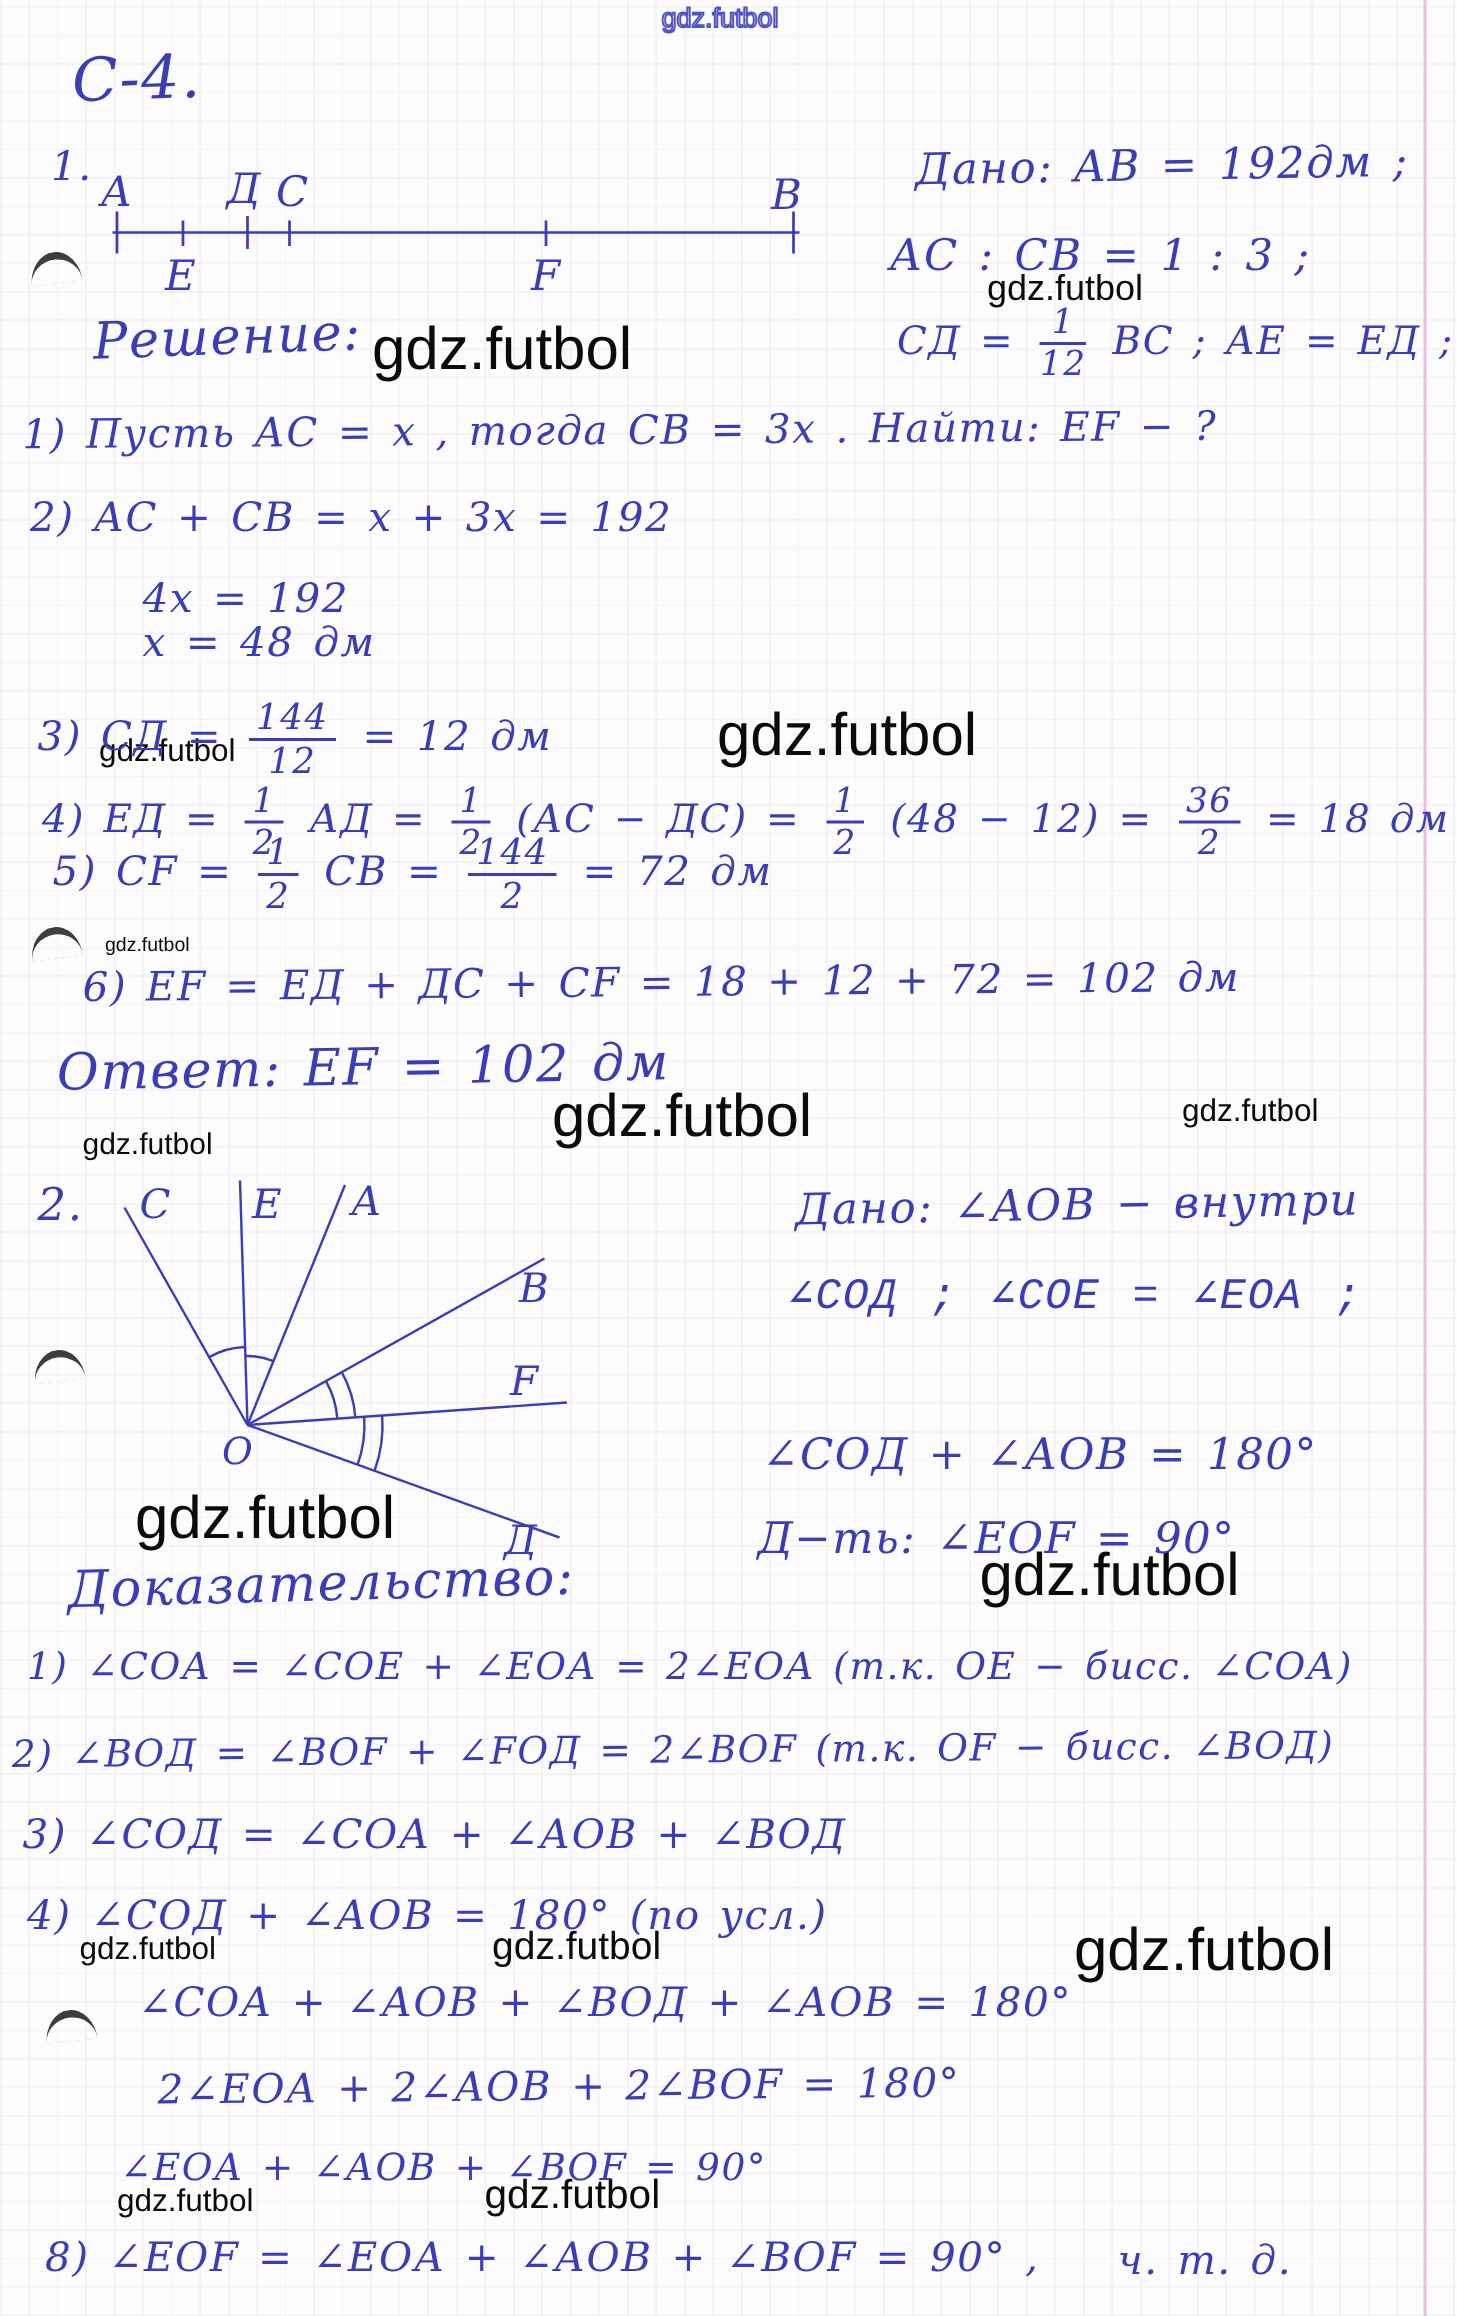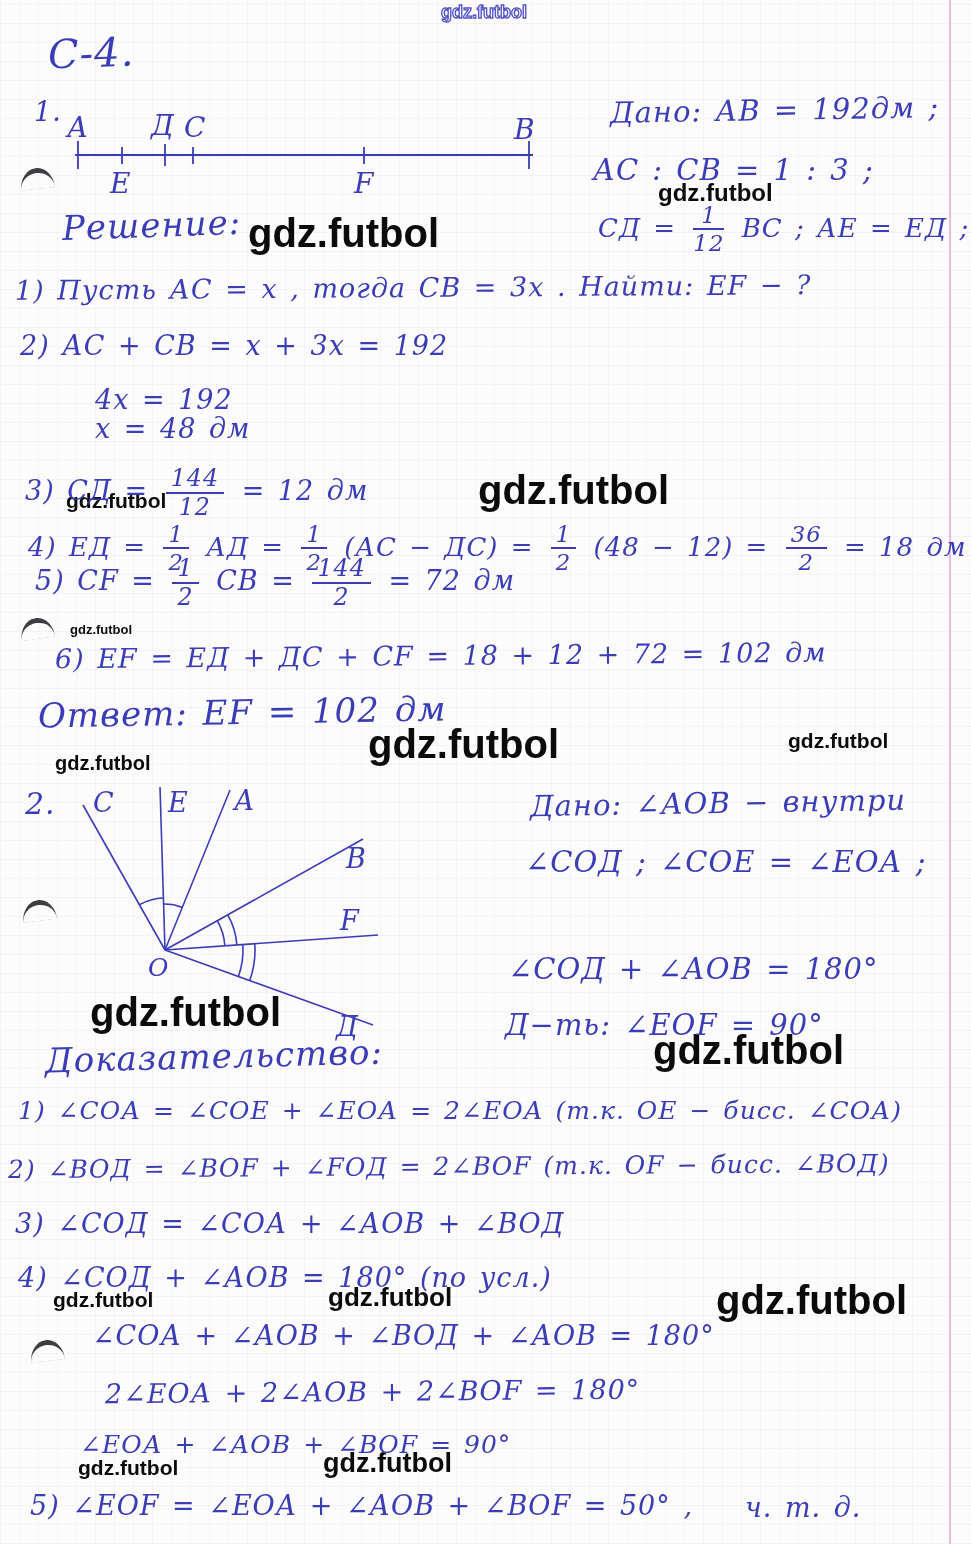--- a/index.html
+++ b/index.html
@@ -6,21 +6,21 @@
   body{width:971px;height:1544px;position:relative;overflow:hidden;
        background:#fdfcfd;font-family:"Liberation Sans",sans-serif;}
   .page{position:absolute;inset:0;
     background-image:
       repeating-linear-gradient(0deg, rgba(186,166,200,0.10) 0 1px, transparent 1px 19px),
       repeating-linear-gradient(90deg, rgba(186,166,200,0.10) 0 1px, transparent 1px 19px);
   }
   .ink{position:absolute;color:#3a3db5;font-family:"DejaVu Serif","Liberation Serif",serif;
        font-style:italic;letter-spacing:1px;word-spacing:3px;white-space:nowrap;}
   .math{font-size:27px;}
-  .wm{position:absolute;font-family:"Liberation Sans",sans-serif;font-weight:700;
+  .wm{position:absolute;font-family:"Liberation Sans",sans-serif;font-weight:400;
       color:#0b0b0b;white-space:nowrap;letter-spacing:0;text-align:right;}
   .wm-outline{color:#ffffff;-webkit-text-stroke:1.3px #5353c6;text-shadow:0 0 1px #5353c6;}
   .frac{display:inline-block;vertical-align:-0.62em;text-align:center;line-height:1.05;
         margin:0 5px;font-size:0.88em;}
   .frac .fn{display:block;padding:0 5px 1px;border-bottom:2px solid currentColor;}
   .frac .fd{display:block;padding-top:1px;}
   .arc-mark{position:absolute;width:34px;height:16px;border-top:5px solid #3d3d42;
             border-radius:50% 50% 0 0 / 100% 100% 0 0;}
   .margin-line{position:absolute;top:0;width:2px;height:1544px;background:#e4a9d6;opacity:.75;}
   svg text{font-family:"DejaVu Serif","Liberation Serif",serif;font-style:italic;
@@ -115,29 +115,29 @@
     <text x="75" y="30" font-size="27">С</text>
     <text x="150" y="30" font-size="27">Е</text>
     <text x="216" y="28" font-size="27">А</text>
     <text x="328" y="86" font-size="27">В</text>
     <text x="322" y="148" font-size="27">F</text>
     <text x="130" y="194" font-size="25">О</text>
     <text x="318" y="254" font-size="27">Д</text>
   </svg>
 
   <div class="ink math" style="left:530px;top:786px;font-size:29px;transform:rotate(-1deg);">Дано:  ∠АОВ − внутри</div>
-  <div class="ink math" style="left:525px;top:845px;font-size:29px;">∠СОД ;   ∠СОЕ = ∠ЕОА ;</div>
+  <div class="ink math" style="left:525px;top:845px;font-size:29px;font-family:Liberation Mono, monospace;">∠СОД ;   ∠СОЕ = ∠ЕОА ;</div>
   <div class="ink math" style="left:508px;top:952px;font-size:29px;">∠СОД + ∠АОВ  =  180°</div>
   <div class="ink math" style="left:505px;top:1008px;font-size:29px;">Д−ть:    ∠ЕОF  =  90°</div>
 
   <div class="ink" style="left:45px;top:1036px;font-size:34px;transform:rotate(-1.5deg);">Доказательство:</div>
 
   <div class="ink math" style="left:18px;top:1096px;font-size:25px;">1)  ∠СОА = ∠СОЕ + ∠ЕОА = 2∠ЕОА  (т.к. ОЕ − бисс. ∠СОА)</div>
   <div class="ink math" style="left:8px;top:1152px;font-size:25px;transform:rotate(-0.4deg);">2)  ∠ВОД = ∠ВОF + ∠FОД = 2∠ВОF  (т.к. ОF − бисс. ∠ВОД)</div>
   <div class="ink math" style="left:15px;top:1208px;font-size:27px;">3)  ∠СОД  =   ∠СОА + ∠АОВ + ∠ВОД</div>
   <div class="ink math" style="left:18px;top:1262px;font-size:27px;">4)  ∠СОД + ∠АОВ  =  180°   (по усл.)</div>
   <div class="ink math" style="left:80px;top:1320px;font-size:27px;margin-left:12px;">∠СОА + ∠АОВ + ∠ВОД + ∠АОВ  =  180°</div>
   <div class="ink math" style="left:105px;top:1376px;font-size:27px;transform:rotate(-0.5deg);">2∠ЕОА + 2∠АОВ + 2∠ВОF  =  180°</div>
   <div class="ink math" style="left:80px;top:1430px;font-size:25px;">∠ЕОА + ∠АОВ + ∠ВОF  =  90°</div>
-  <div class="ink math" style="left:30px;top:1490px;font-size:27px;">5)  ∠ЕОF  =   ∠ЕОА + ∠АОВ + ∠ВОF  =  50° ,</div>
+  <div class="ink math" style="left:30px;top:1490px;font-size:27px;">8)  ∠ЕОF  =   ∠ЕОА + ∠АОВ + ∠ВОF  =  90° ,</div>
   <div class="ink math" style="left:745px;top:1492px;font-size:27px;">ч. т. д.</div>
 
 </div>
 
 </body></html>

